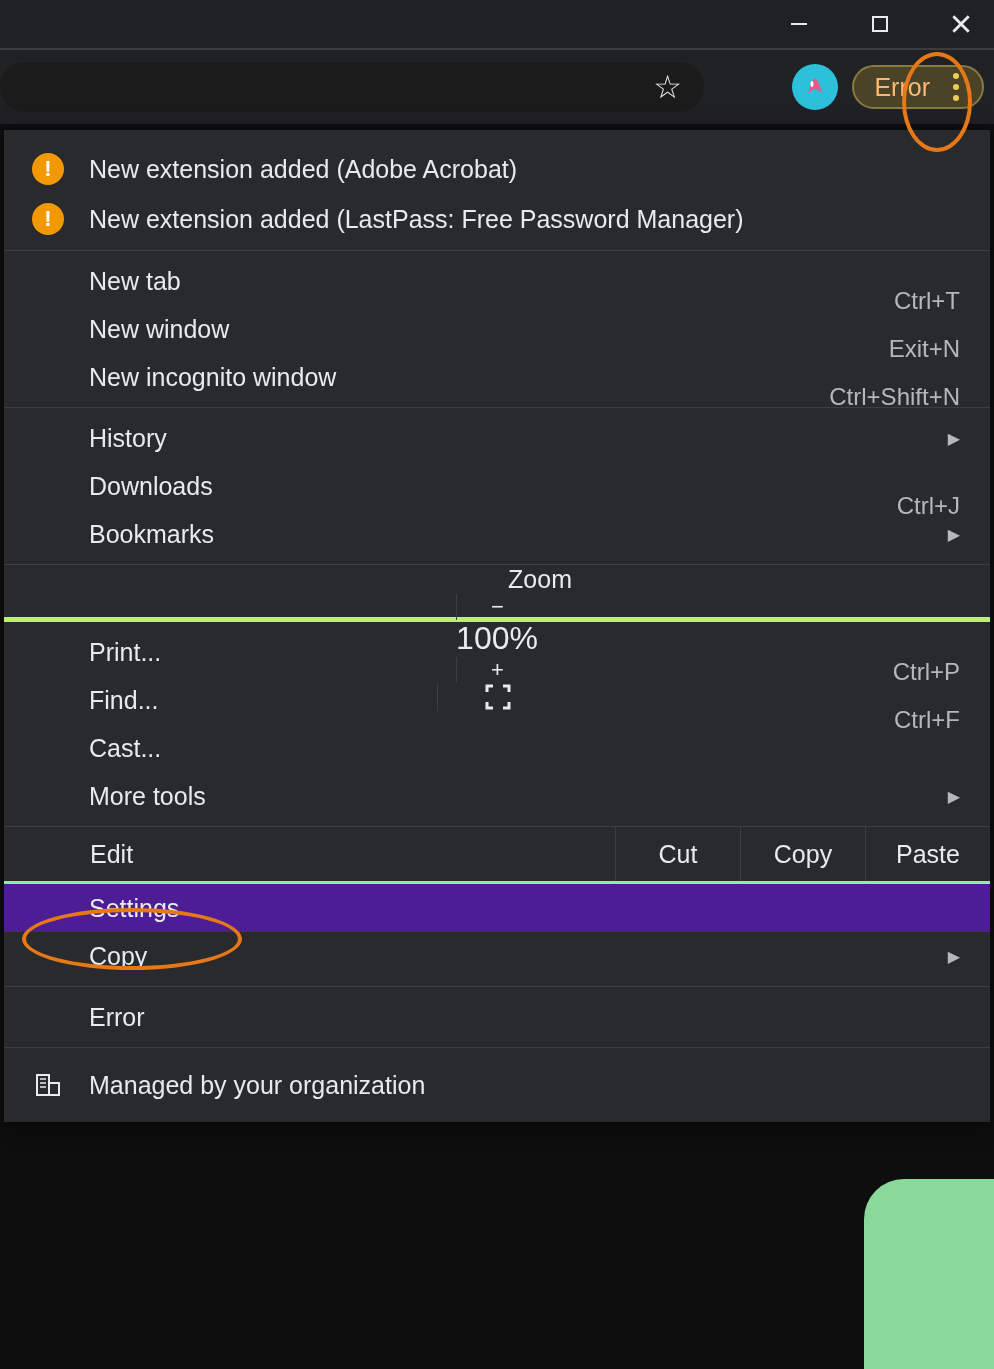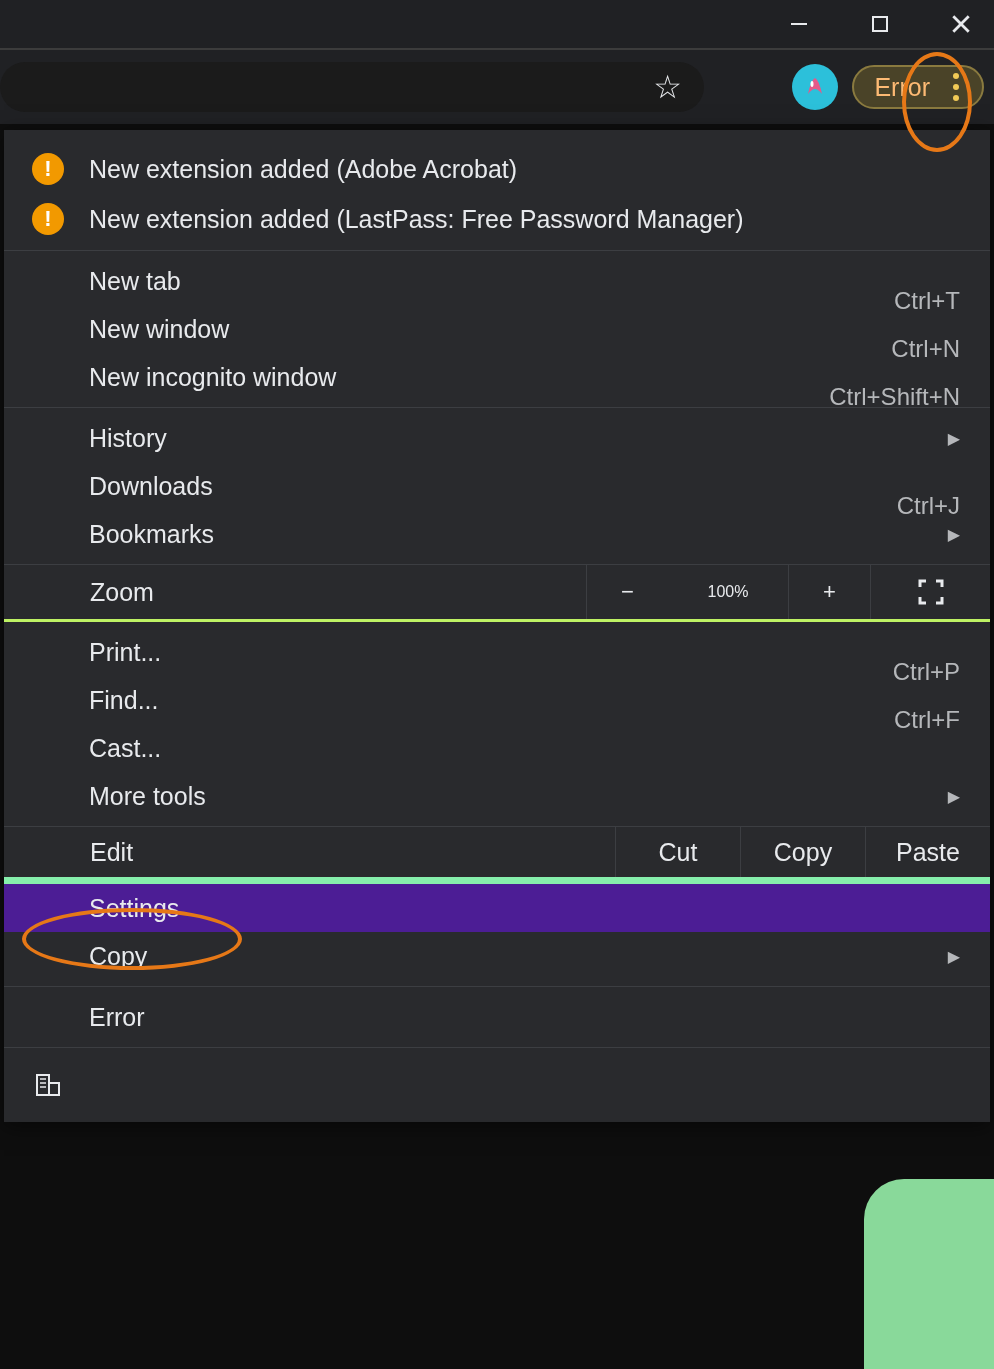--- a/index.html
+++ b/index.html
@@ -178,21 +178,22 @@
     .separator {
       height: 1px;
       background: #3c3e42;
       margin: 6px 0;
     }
     .zoom-row {
       display: flex;
       align-items: center;
       height: 58px;
       border-top: 1px solid #3c3e42;
-      border-bottom: 3px solid #bef264;
+      border-bottom: 5px solid #bef264;
+      flex-direction: column;
     }
     .zoom-label {
       flex: 1;
       padding-left: 86px;
     }
     .zoom-cell {
       width: 82px;
       height: 100%;
       border-left: 1px solid #3c3e42;
       display: flex;
@@ -201,37 +202,37 @@
       cursor: pointer;
       color: #e8eaed;
       font-size: 22px;
     }
     .zoom-val {
       width: 120px;
       height: 100%;
       display: flex;
       align-items: center;
       justify-content: center;
-      font-size: 16px;
+      font-size: 32px;
     }
     .fullscreen-cell {
       width: 120px;
       border-left: 1px solid #3c3e42;
       height: 100%;
       display: flex;
       align-items: center;
       justify-content: center;
       cursor: pointer;
     }
     .edit-row {
       display: flex;
       align-items: center;
       height: 58px;
       border-top: 1px solid #3c3e42;
-      border-bottom: 7px solid #86efac;
+      border-bottom: 3px solid #86efac;
     }
     .edit-label {
       flex: 1;
       padding-left: 86px;
     }
     .edit-cell {
       width: 125px;
       height: 100%;
       border-left: 1px solid #3c3e42;
       display: flex;
@@ -318,21 +319,21 @@
   <div class="separator"></div>
 
   <div class="menu-row">
     <div class="icon-col"></div>
     <div class="label-col">New tab</div>
     <div class="shortcut-col">Ctrl+T</div>
   </div>
   <div class="menu-row">
     <div class="icon-col"></div>
     <div class="label-col">New window</div>
-    <div class="shortcut-col">Ctrl+N</div>
+    <div class="shortcut-col">Exit+N</div>
   </div>
   <div class="menu-row">
     <div class="icon-col"></div>
     <div class="label-col">New incognito window</div>
     <div class="shortcut-col">Ctrl+Shift+N</div>
   </div>
 
   <div class="separator"></div>
 
   <div class="menu-row">
@@ -415,17 +416,18 @@
   <div class="menu-row" style="height:62px">
     <div class="icon-col">
       <svg width="28" height="28" viewBox="0 0 28 28">
         <rect x="3" y="4" width="12" height="20" fill="none" stroke="#e8eaed" stroke-width="2"></rect>
         <rect x="15" y="12" width="10" height="12" fill="none" stroke="#e8eaed" stroke-width="2"></rect>
         <line x1="6" y1="8" x2="12" y2="8" stroke="#e8eaed" stroke-width="1.5"></line>
         <line x1="6" y1="12" x2="12" y2="12" stroke="#e8eaed" stroke-width="1.5"></line>
         <line x1="6" y1="16" x2="12" y2="16" stroke="#e8eaed" stroke-width="1.5"></line>
       </svg>
     </div>
+    <div class="label-col">Managed by your organization</div>
   </div>
   <div class="spacer-sm"></div>
 </div>
 
 <div class="bottom-shape"></div>
 
 </body></html>

